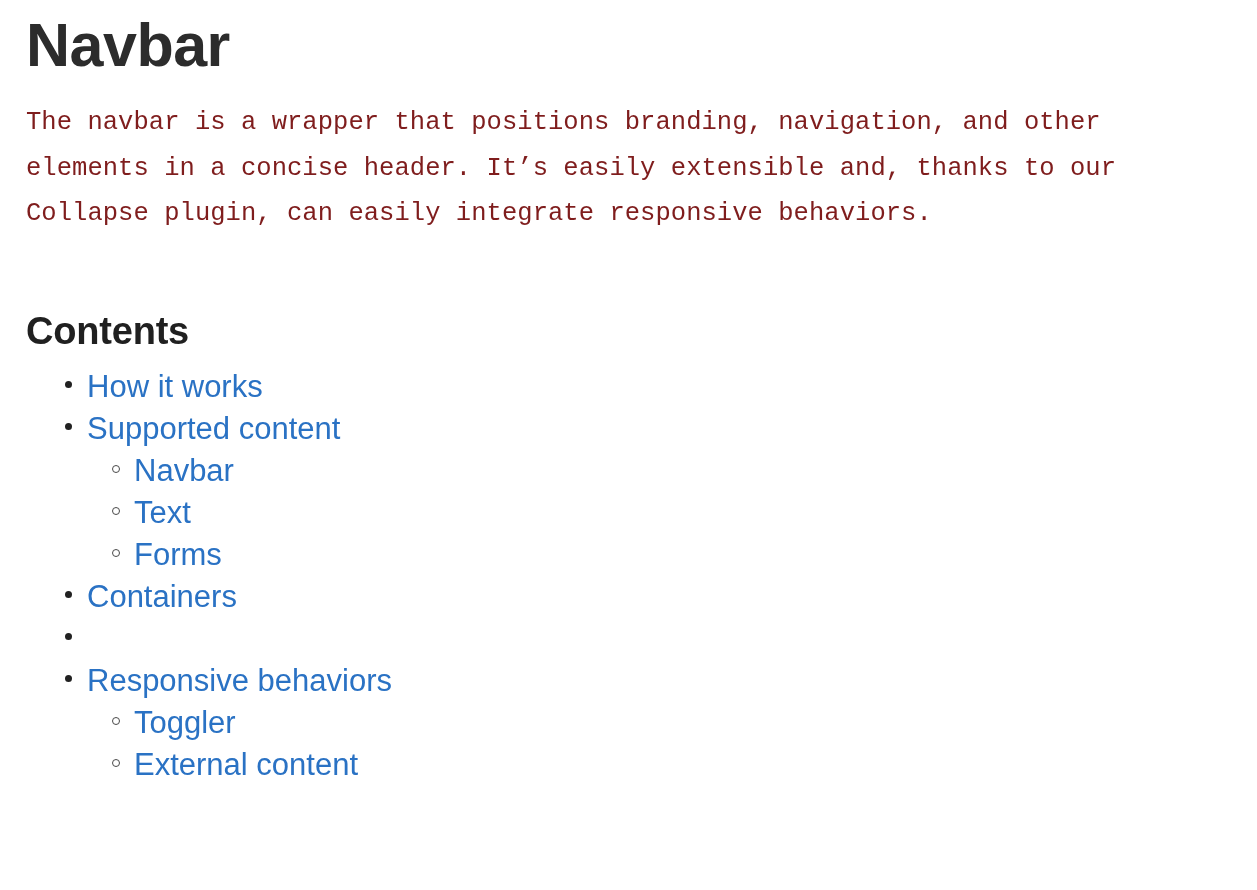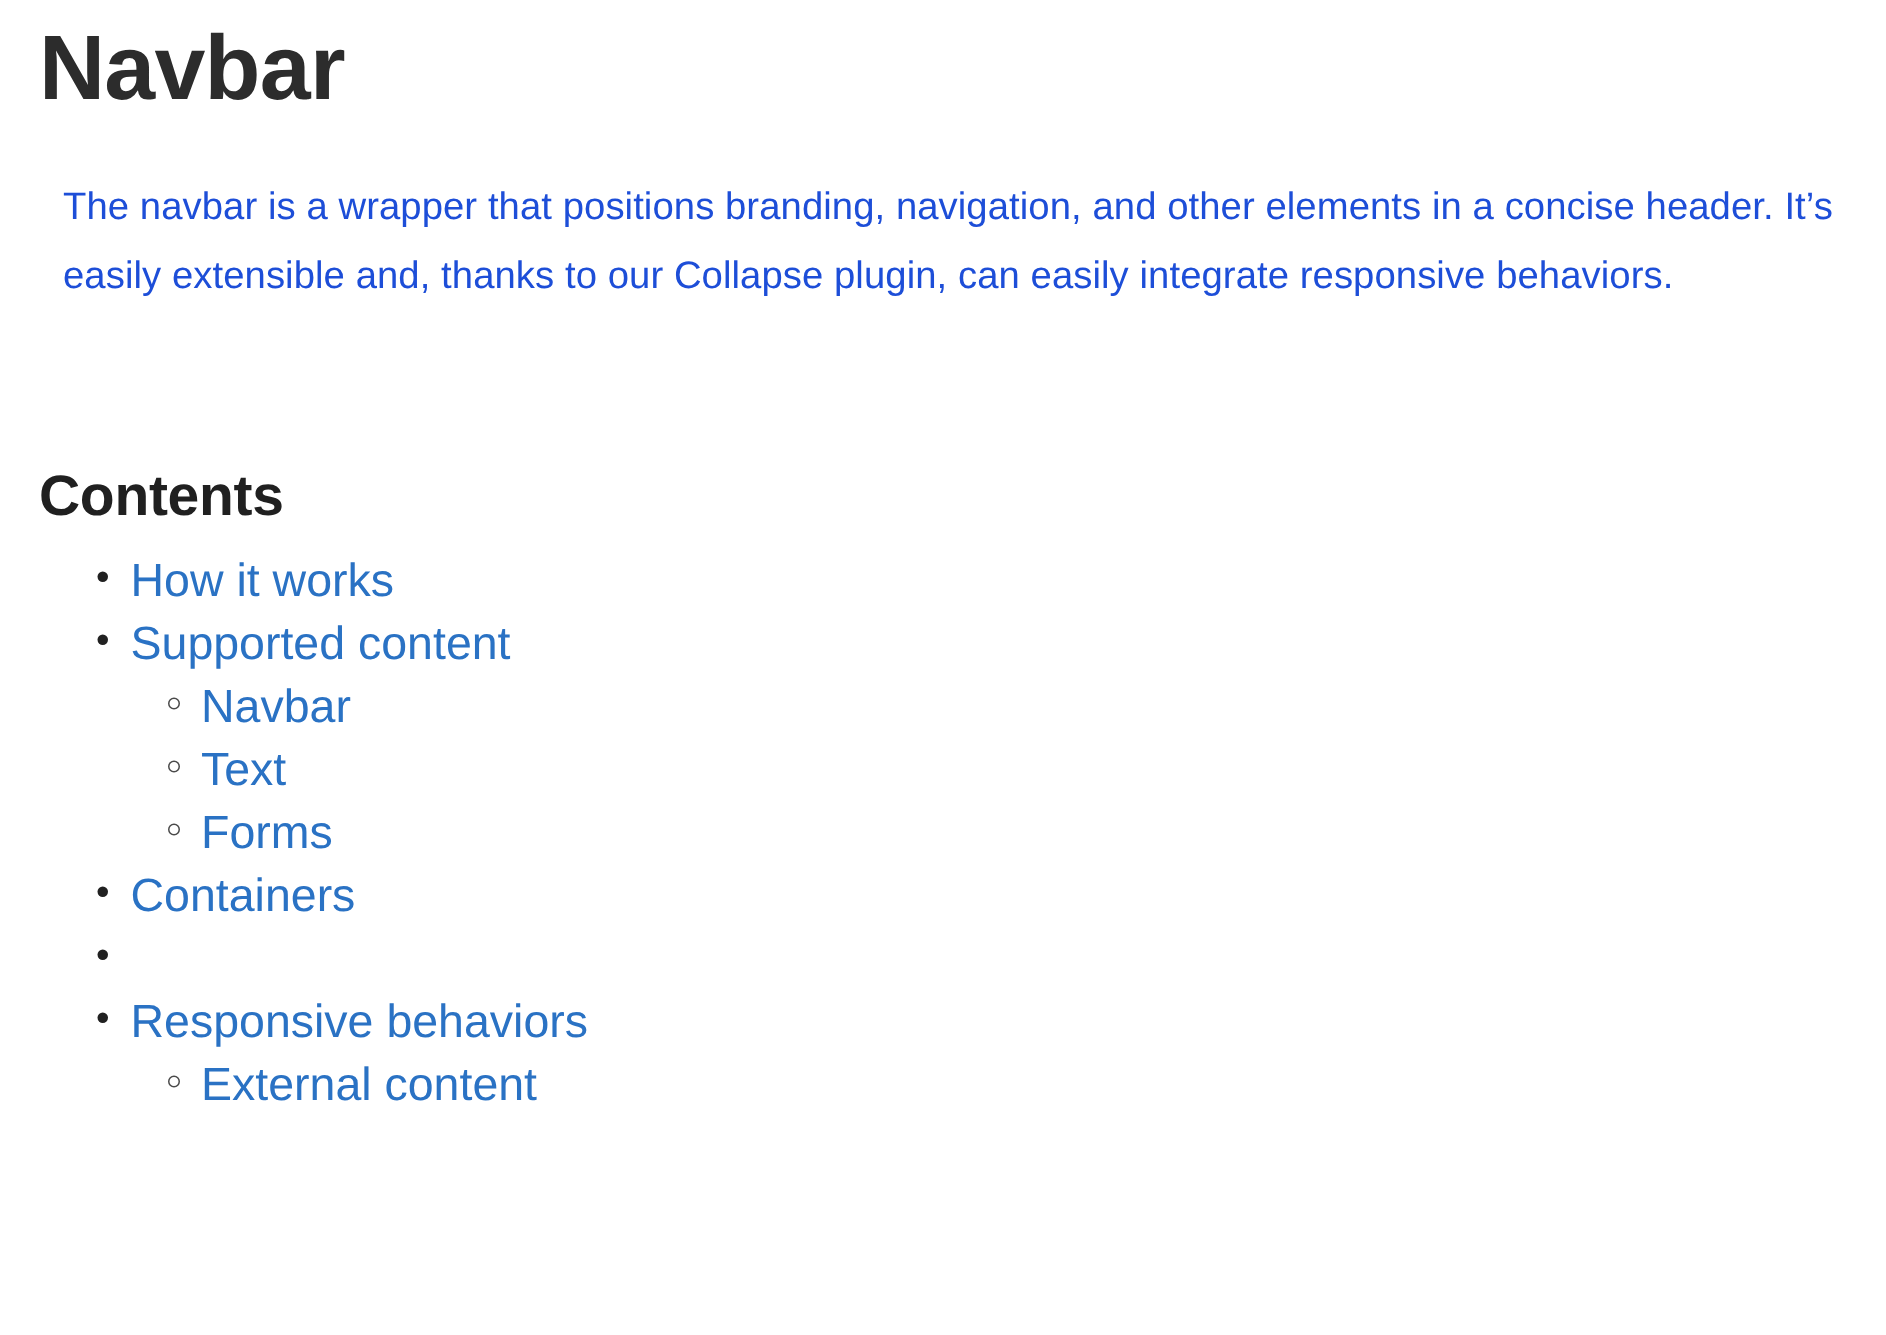--- a/index.html
+++ b/index.html
@@ -33,31 +33,31 @@
     top: 6px;
     font-size: 61px;
     line-height: 78px;
     font-weight: 600;
     letter-spacing: -0.5px;
     color: #2c2c2c;
     font-family: "Liberation Sans", "DejaVu Sans", sans-serif;
   }
 
   .lead-paragraph {
-    margin: 16px;
+    margin: 0;
     position: absolute;
     left: 26px;
     top: 100px;
     width: 1180px;
     font-size: 25.5px;
     line-height: 45.5px;
     font-weight: 300;
-    color: #1d4ed8;
+    color: #7f1d1d;
     letter-spacing: 0.05px;
-    font-family: Liberation Sans, sans-serif;
+    font-family: Liberation Mono, monospace;
   }
 
   .section-title {
     margin: 0;
     position: absolute;
     left: 26px;
     top: 305px;
     font-size: 38px;
     line-height: 52px;
     font-weight: 700;
@@ -198,20 +198,26 @@
         </li>
         <li class="toc-item level-1">
           <span class="toc-row">
             <span class="toc-marker marker-disc"></span>
             <a class="toc-link" href="#responsive-behaviors">Responsive behaviors</a>
           </span>
           <ul class="toc-sublist">
             <li class="toc-item level-2">
               <span class="toc-row">
                 <span class="toc-marker marker-circle"></span>
+                <a class="toc-link" href="#toggler">Toggler</a>
+              </span>
+            </li>
+            <li class="toc-item level-2">
+              <span class="toc-row">
+                <span class="toc-marker marker-circle"></span>
                 <a class="toc-link" href="#external-content">External content</a>
               </span>
             </li>
           </ul>
         </li>
       </ul>
   </nav>
 
 </div>
 

